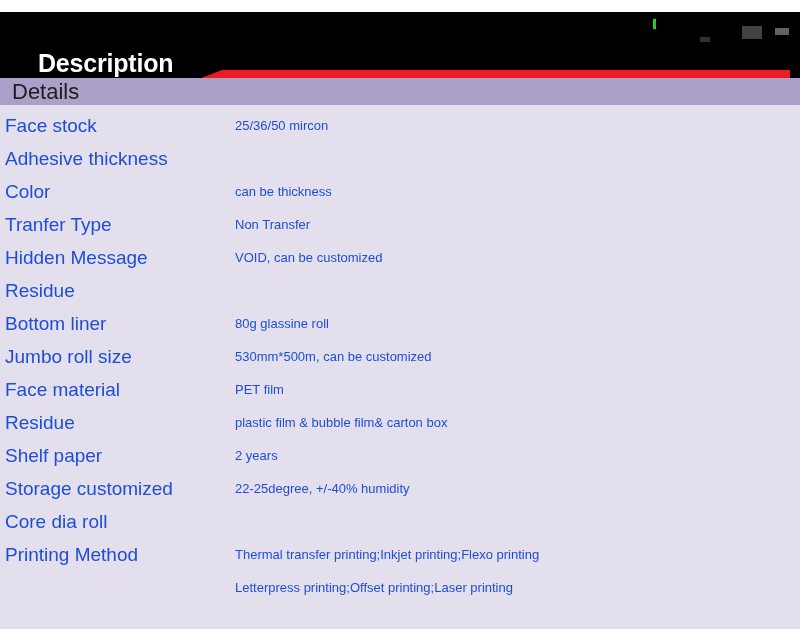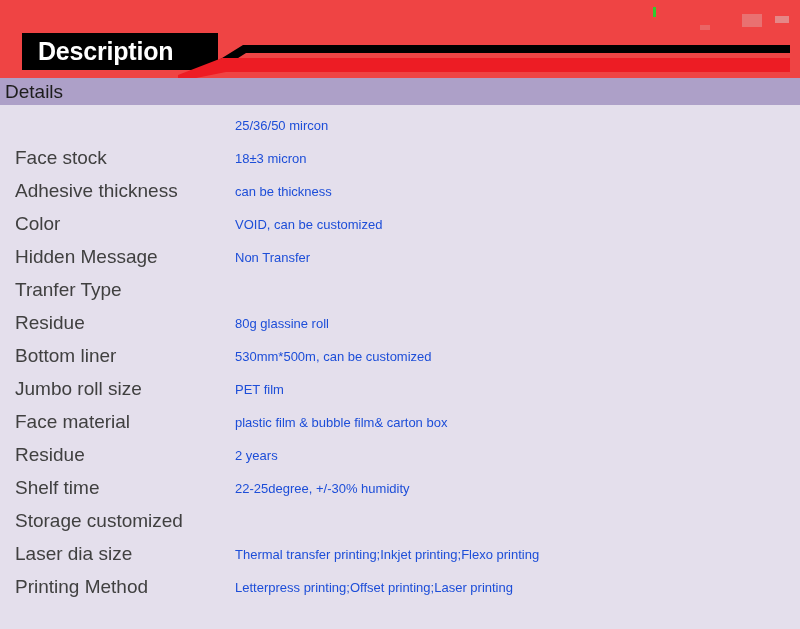--- a/index.html
+++ b/index.html
@@ -18,24 +18,24 @@
     position: relative;
     width: 800px;
     height: 629px;
     background: #ffffff;
   }
 
   
   .banner {
     position: absolute;
     left: 0;
-    top: 0;
+    top: 12px;
     width: 800px;
     height: 78px;
-    background: #ef4444;
+    background: #000000;
     overflow: hidden;
   }
   .banner-svg {
     position: absolute;
     left: 0;
     top: 0;
     display: block;
   }
   .banner-title {
     position: absolute;
@@ -78,46 +78,45 @@
     height: 551px;
     background: #e4dfec;
   }
   .spec-head {
     height: 27px;
     background: #ada0c8;
     display: flex;
     align-items: center;
   }
   .spec-head .head-label {
-    padding-left: 5px;
-    font-size: 19px;
+    padding-left: 12px;
+    font-size: 22px;
     color: #1d1d1d;
     white-space: nowrap;
   }
   .spec-body {
     padding-top: 4px;
   }
   .spec-row {
     display: flex;
     align-items: flex-start;
     height: 33px;
   }
   .spec-row.tall {
     height: 66px;
   }
   .cell-label {
     width: 235px;
     flex: 0 0 235px;
-    padding-left: 15px;
+    padding-left: 5px;
     box-sizing: border-box;
     font-size: 19px;
-    color: #404040;
+    color: #1d4ed8;
     line-height: 33px;
     white-space: nowrap;
-    margin-top: 32px;
   }
   .cell-value {
     flex: 1 1 auto;
     font-size: 13px;
     color: #1d4ed8;
     line-height: 33px;
     white-space: nowrap;
   }
   .cell-value .line2 {
     display: block;
@@ -154,63 +153,62 @@
     </div>
 
     <div class="spec-body">
 
       <div class="spec-row">
         <div class="cell-label">Face stock</div>
         <div class="cell-value">25/36/50 mircon</div>
       </div>
       <div class="spec-row">
         <div class="cell-label">Adhesive thickness</div>
-        <div class="cell-value">18±3 micron</div>
       </div>
       <div class="spec-row">
         <div class="cell-label">Color</div>
         <div class="cell-value">can be thickness</div>
       </div>
       <div class="spec-row">
+        <div class="cell-label">Tranfer Type</div>
+        <div class="cell-value">Non Transfer</div>
+      </div>
+      <div class="spec-row">
         <div class="cell-label">Hidden Message</div>
         <div class="cell-value">VOID, can be customized</div>
       </div>
       <div class="spec-row">
-        <div class="cell-label">Tranfer Type</div>
-        <div class="cell-value">Non Transfer</div>
-      </div>
-      <div class="spec-row">
         <div class="cell-label">Residue</div>
       </div>
       <div class="spec-row">
         <div class="cell-label">Bottom liner</div>
         <div class="cell-value">80g glassine roll</div>
       </div>
       <div class="spec-row">
         <div class="cell-label">Jumbo roll size</div>
         <div class="cell-value">530mm*500m, can be customized</div>
       </div>
       <div class="spec-row">
         <div class="cell-label">Face material</div>
         <div class="cell-value">PET film</div>
       </div>
       <div class="spec-row">
         <div class="cell-label">Residue</div>
         <div class="cell-value">plastic film &amp; bubble film&amp; carton box</div>
       </div>
       <div class="spec-row">
-        <div class="cell-label">Shelf time</div>
+        <div class="cell-label">Shelf paper</div>
         <div class="cell-value">2 years</div>
       </div>
       <div class="spec-row">
         <div class="cell-label">Storage customized</div>
-        <div class="cell-value">22-25degree, +/-30% humidity</div>
-      </div>
-      <div class="spec-row">
-        <div class="cell-label">Laser dia size</div>
+        <div class="cell-value">22-25degree, +/-40% humidity</div>
+      </div>
+      <div class="spec-row">
+        <div class="cell-label">Core dia roll</div>
       </div>
 
       <div class="spec-row tall">
         <div class="cell-label">Printing Method</div>
         <div class="cell-value">
           <span>Thermal transfer printing;Inkjet printing;Flexo printing</span>
           <span class="line2">Letterpress printing;Offset printing;Laser printing</span>
         </div>
       </div>
 

